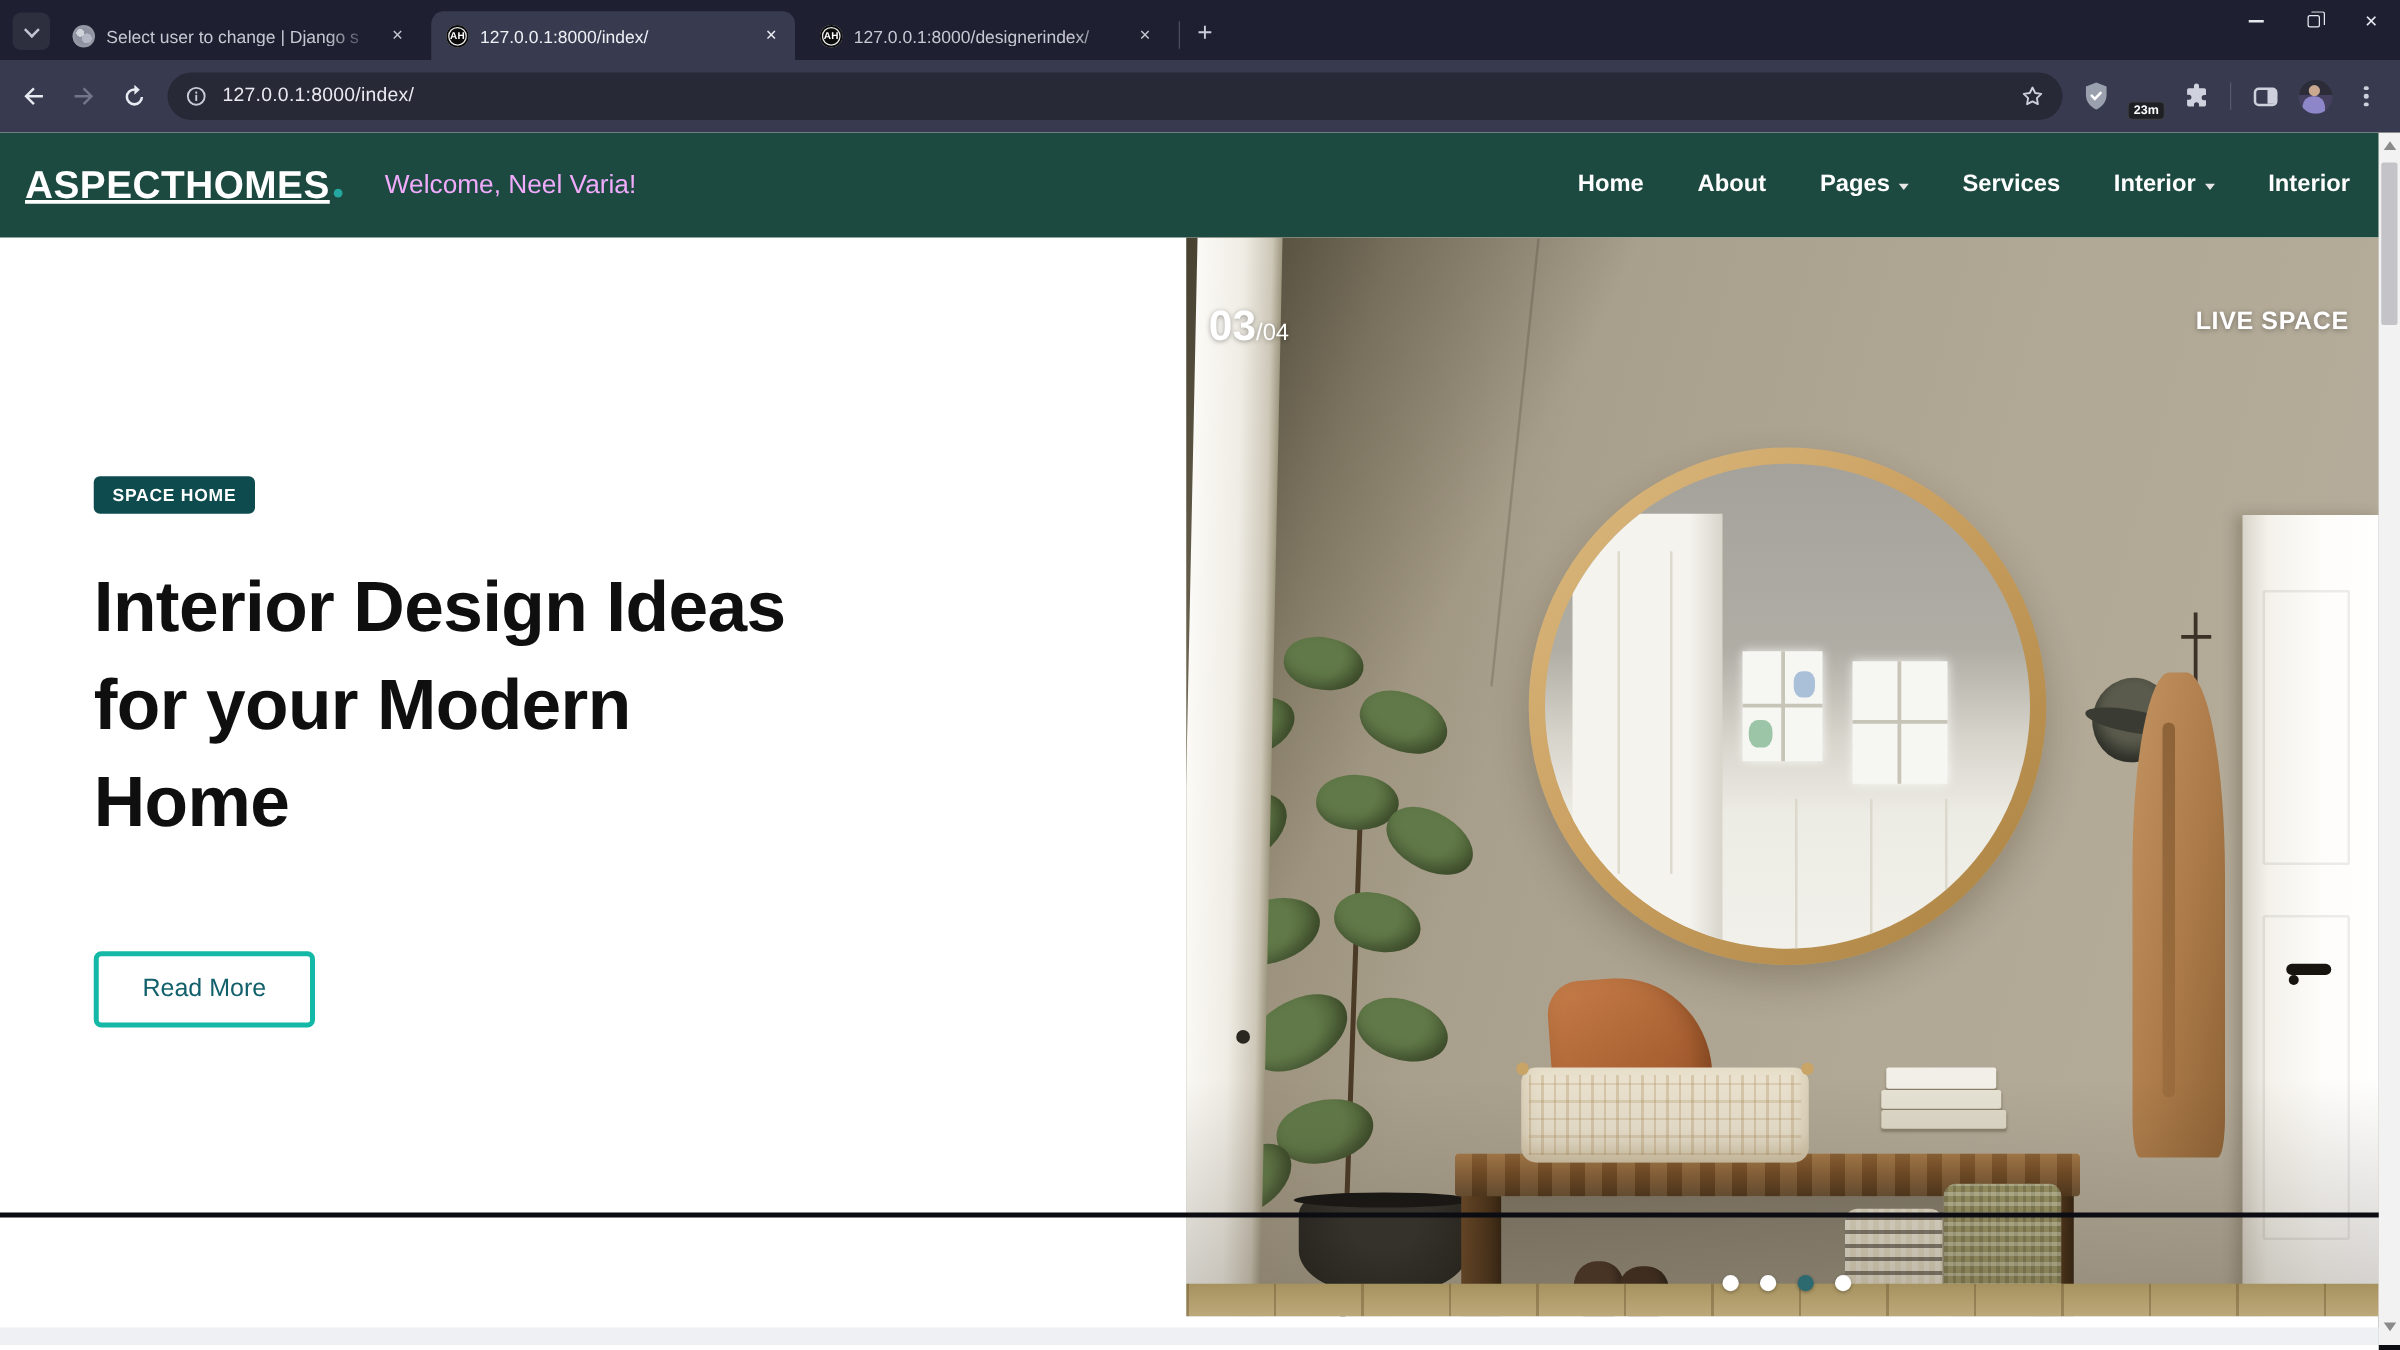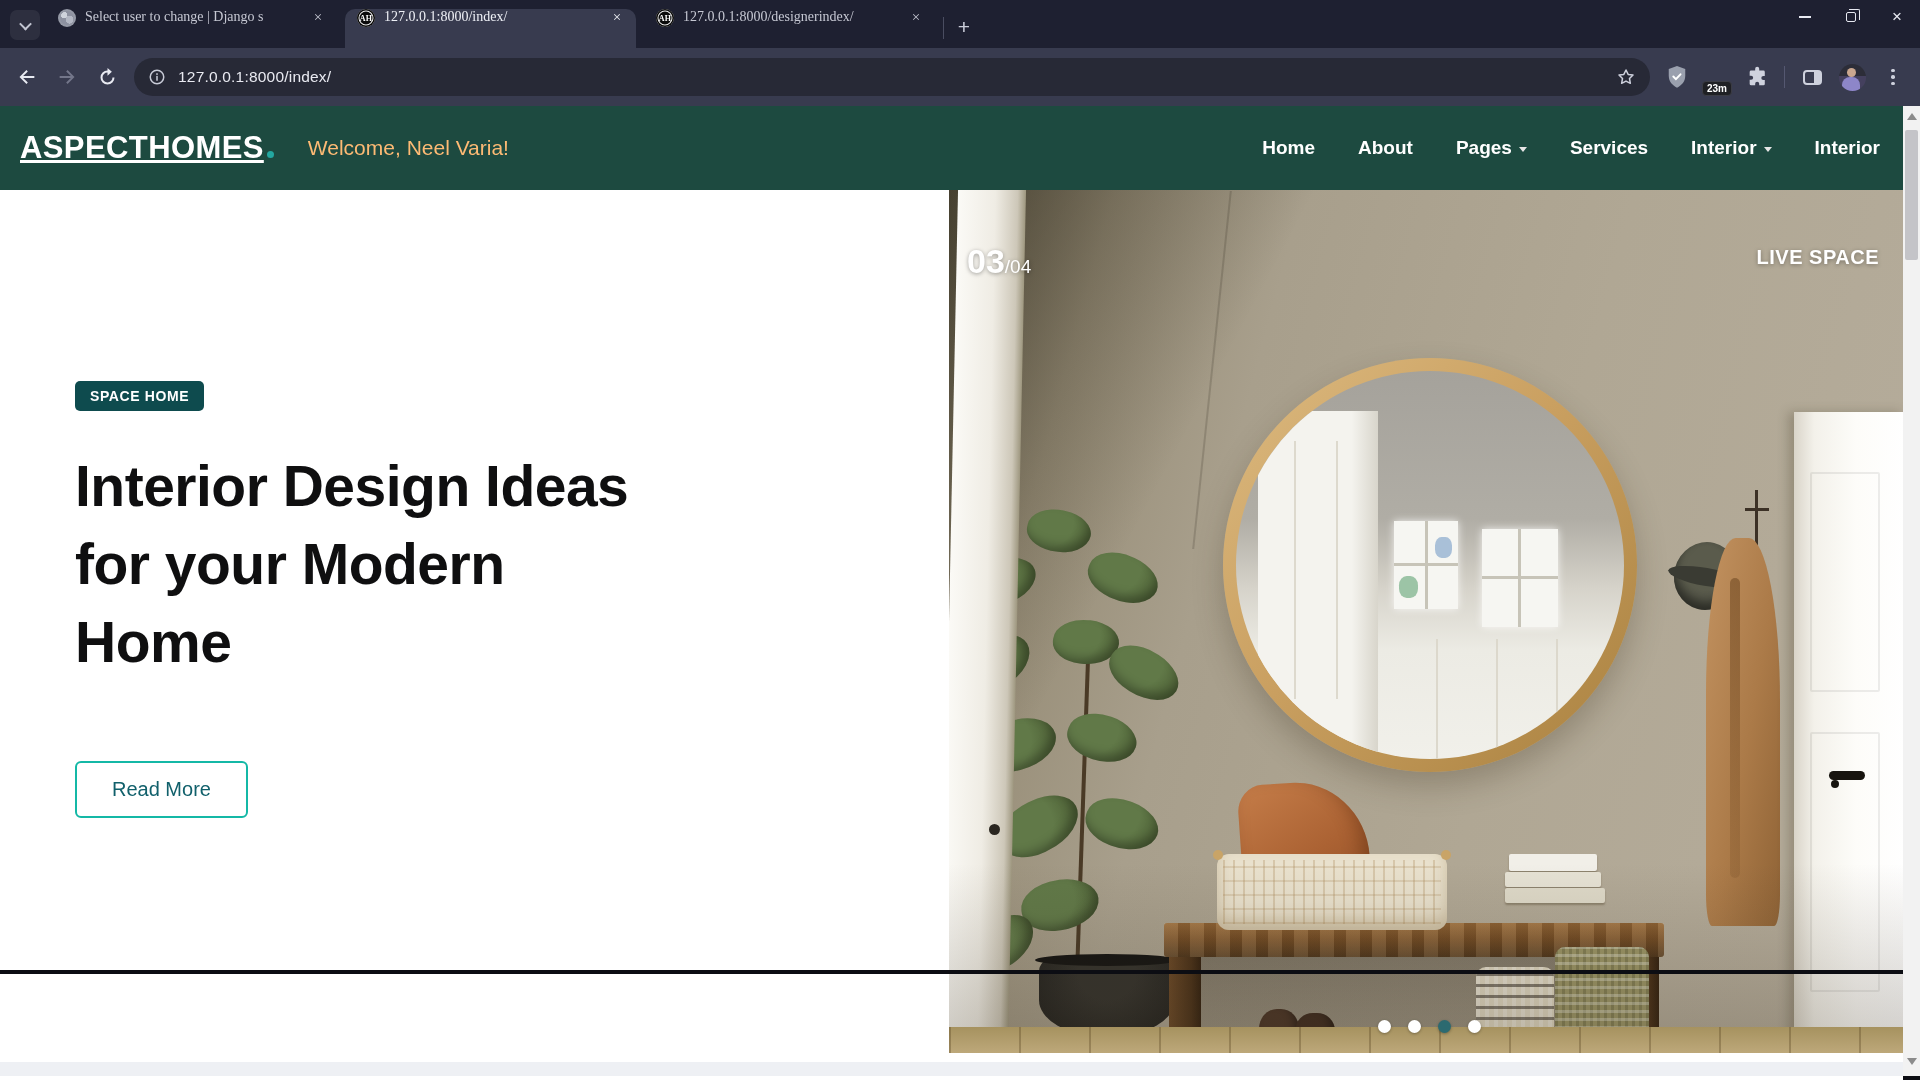--- a/index.html
+++ b/index.html
@@ -6,22 +6,22 @@
   html,body { width:1920px; height:1080px; overflow:hidden; background:#0c0d13;
               font-family:"Liberation Sans", sans-serif; }
 
   
   .tabstrip { position:absolute; top:0; left:0; width:1920px; height:48px;
               background:#1e2031; display:flex; align-items:flex-end; }
   .tab-search-btn { width:30px; height:30px; margin:0 6px 8px 10px; border-radius:7px;
               background:rgba(255,255,255,.07); display:flex; align-items:center; justify-content:center; }
   .chev { width:9px; height:9px; border-right:2px solid #c2c5d1; border-bottom:2px solid #c2c5d1;
           transform:rotate(45deg) translate(-1px,-1px); }
-  .tab { width:291px; height:39px; display:flex; gap:9px;
-         padding:0 10px 0 12px; margin-right:8px; border-radius:10px 10px 0 0; color:#c6c8d3;font-family:Liberation Serif, serif; }
+  .tab { width:291px; height:39px; display:flex; align-items:center; gap:9px;
+         padding:0 10px 0 12px; margin-right:8px; border-radius:10px 10px 0 0; color:#c6c8d3; }
   .tab.active { background:#383b4f; color:#eef0f6; }
   .tab-title { flex:1; font-size:14px; white-space:nowrap; overflow:hidden;
                -webkit-mask-image:linear-gradient(90deg,#000 82%,transparent); }
   .favicon { width:18px; height:18px; border-radius:50%; flex:0 0 18px;
              display:flex; align-items:center; justify-content:center; }
   .favicon.ah { background:#0b0b0b; color:#fff; font-size:8px; font-weight:bold; letter-spacing:.2px;
                 box-shadow: inset 0 0 0 1.5px #0b0b0b, inset 0 0 0 2.5px #e8e8e8; }
   .favicon.globe { background:#9599a6; position:relative; overflow:hidden; }
   .favicon.globe::before { content:""; position:absolute; inset:2px; border-radius:50%;
                 background:
@@ -65,34 +65,34 @@
             border-radius:8px 8px 0 0; background:#8d86c9; }
   .kebab { display:flex; flex-direction:column; gap:3px; align-items:center; }
   .kebab i { width:3.5px; height:3.5px; border-radius:50%; background:#ced1dd; }
 
   
   .page { position:absolute; top:106px; left:0; width:1903px; height:974px; background:#fff; overflow:hidden; }
 
   .site-nav { height:84px; background:#1d4a40; display:flex; align-items:center; padding:0 23px 0 20px; }
   .logo { color:#fff; font-size:31px; font-weight:bold; letter-spacing:.4px;text-decoration:underline; }
   .logo-dot { display:inline-block; width:7px; height:7px; border-radius:50%; background:#23a7a0; margin-left:3px; }
-  .welcome { color:#fdba74; font-size:21px; margin-left:34px; }
+  .welcome { color:#f0abfc; font-size:21px; margin-left:34px; }
   .nav-links { margin-left:auto; display:flex; gap:43px; align-items:center; }
   .nav-link { color:#fff; font-size:19px; font-weight:bold; display:flex; align-items:center; gap:7px; }
   .caret { width:0; height:0; border-left:4.5px solid transparent; border-right:4.5px solid transparent;
            border-top:5.5px solid #e6e6e6; margin-top:2px; }
 
   .hero { display:flex; height:863px; }
   .hero-left { width:949px; padding-left:75px; }
   .badge { display:inline-block; margin-top:191px; background:#0e4b4e; color:#fff; font-size:14px;
            font-weight:bold; letter-spacing:.6px; padding:7px 15px; border-radius:5px; }
   .headline { margin-top:36px; color:#0f0f10; font-size:57px; font-weight:bold;
               line-height:78px; letter-spacing:-.5px; }
   .hero-p { margin-top:40px; color:#3b3b3b; font-size:20px; line-height:35px; }
-  .cta { display:inline-block; margin-top:40px; padding:15px 35px; border:2px solid #14b8a6;
+  .cta { display:inline-block; margin-top:40px; padding:15px 35px; border:4px solid #14b8a6;
          border-radius:6px; color:#11606b; font-size:20px; background:#fff;text-align:center; }
 
   
   .hero-image { position:relative; width:954px; height:863px; overflow:hidden;
      background:linear-gradient(105deg,#6f6753 0%, #8d english 0%, #978d77 14%, #a89f8c 30%, #b0a794 58%, #b6ad9c 100%); }
   .hero-image { background:linear-gradient(105deg,#6f6753 0%, #978d77 14%, #a89f8c 30%, #b0a794 58%, #b6ad9c 100%); }
   .shade-tl { position:absolute; inset:0; background:linear-gradient(118deg, rgba(30,26,14,.5) 0%, rgba(30,26,14,0) 26%); }
   .shade-bottom { position:absolute; inset:0; background:linear-gradient(0deg, rgba(60,50,35,.25) 0%, rgba(60,50,35,0) 22%); }
   .corner-line { position:absolute; left:262px; top:0; width:2px; height:360px; background:rgba(40,34,20,.18); transform:rotate(6deg); }
 

